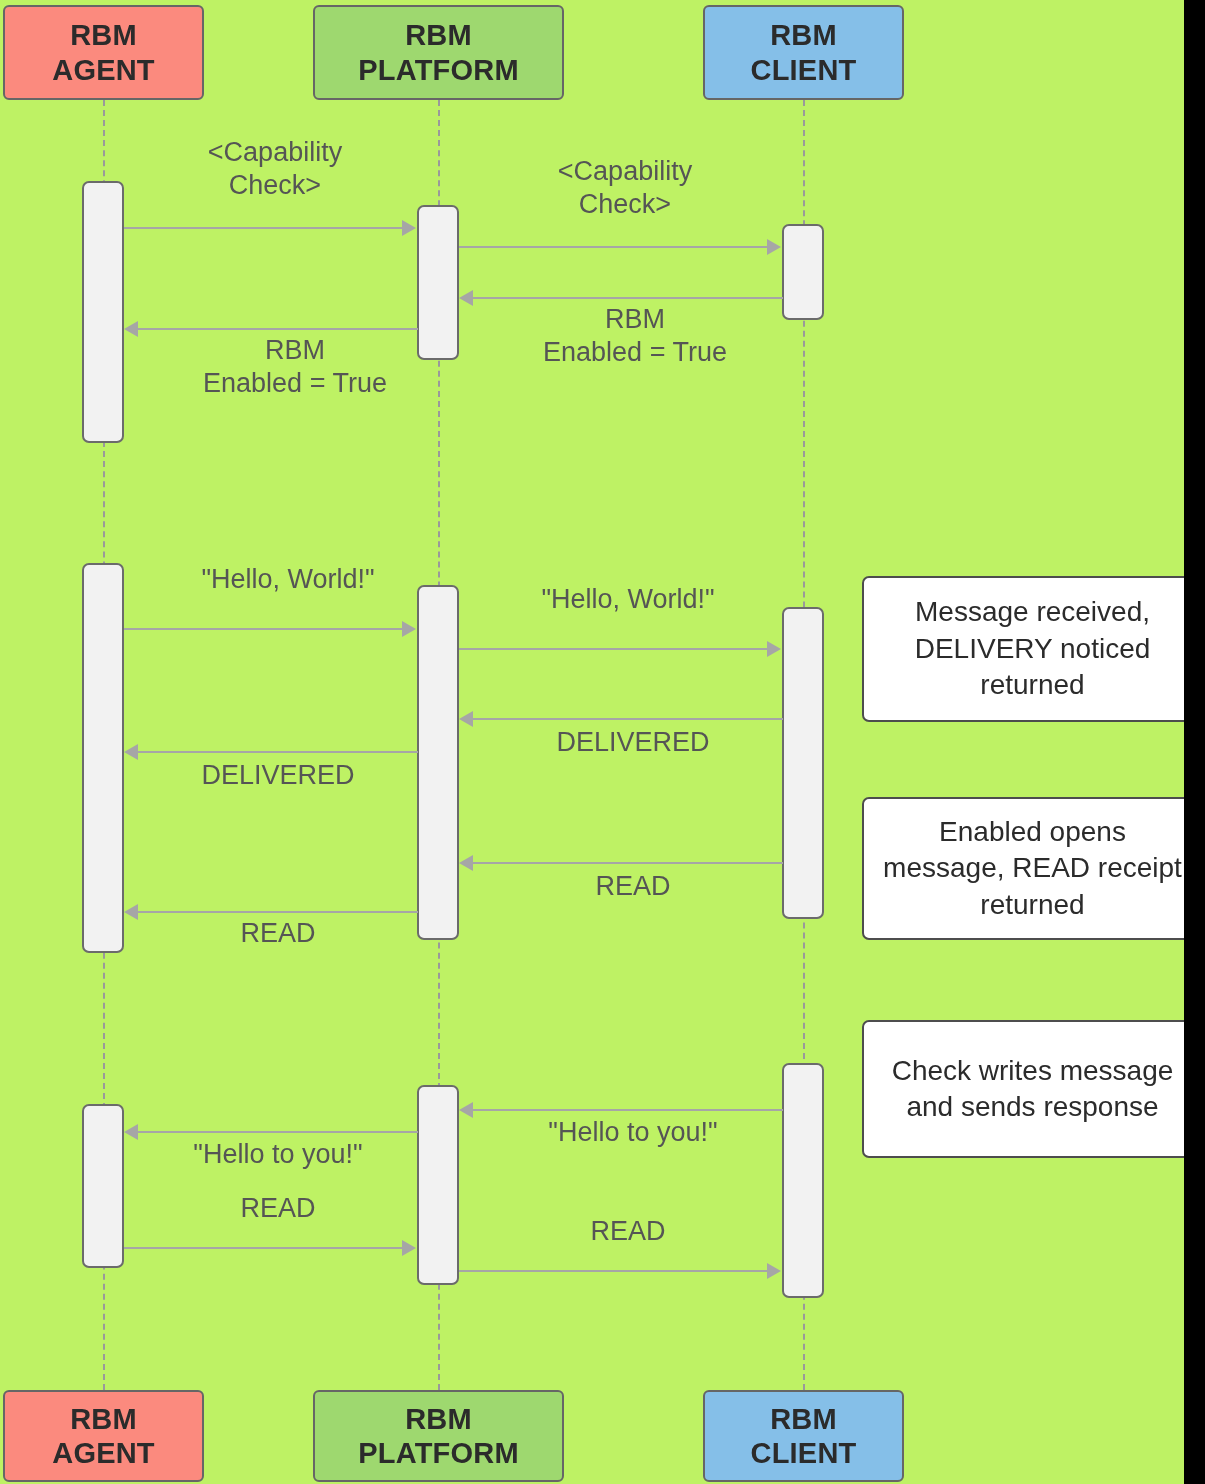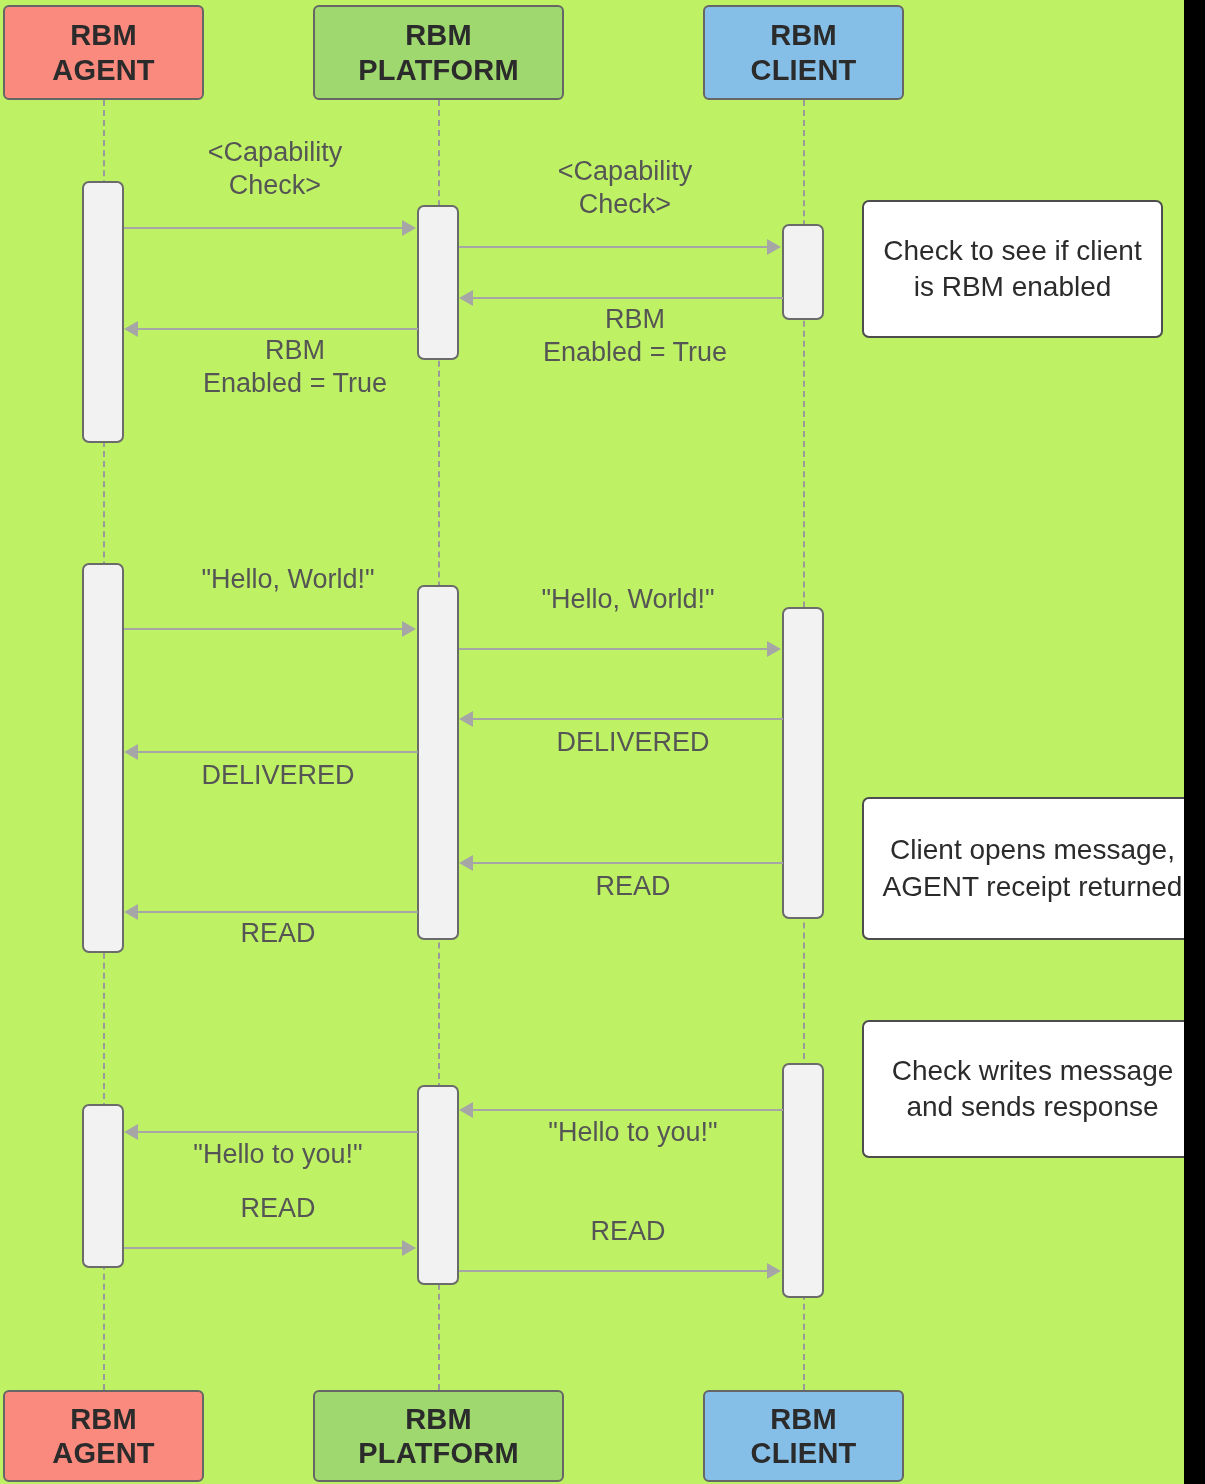--- a/index.html
+++ b/index.html
@@ -193,24 +193,24 @@
   <div class="arrowhead left" style="left:124px; top:1124px;"></div>
 
   <div class="msg-label" style="left:140px; top:1192px; width:276px;">READ</div>
   <div class="msg-line" style="left:124px; top:1247px; width:280px;"></div>
   <div class="arrowhead right" style="left:402px; top:1240px;"></div>
 
   <div class="msg-label" style="left:490px; top:1215px; width:276px;">READ</div>
   <div class="msg-line" style="left:459px; top:1270px; width:310px;"></div>
   <div class="arrowhead right" style="left:767px; top:1263px;"></div>
 
-  <div class="note" style="left:862px; top:200px; width:301px; height:138px;">Check to see if client is RBM enabled</div>
-
-
-  <div class="note" style="left:862px; top:797px; width:341px; height:143px;">Client opens message, AGENT receipt returned</div>
+
+  <div class="note" style="left:862px; top:576px; width:341px; height:146px;">Message received, DELIVERY noticed returned</div>
+
+  <div class="note" style="left:862px; top:797px; width:341px; height:143px;">Enabled opens message, READ receipt returned</div>
 
   <div class="note" style="left:862px; top:1020px; width:341px; height:138px;">Check writes message and sends response</div>
 
 
   <div class="participant" style="left:3px; top:1390px; width:201px; height:92px; background:#fb8a7e;">
     <span class="pline">RBM</span>
     <span class="pline">AGENT</span>
   </div>
 
   <div class="participant" style="left:313px; top:1390px; width:251px; height:92px; background:#9ed86f;">

